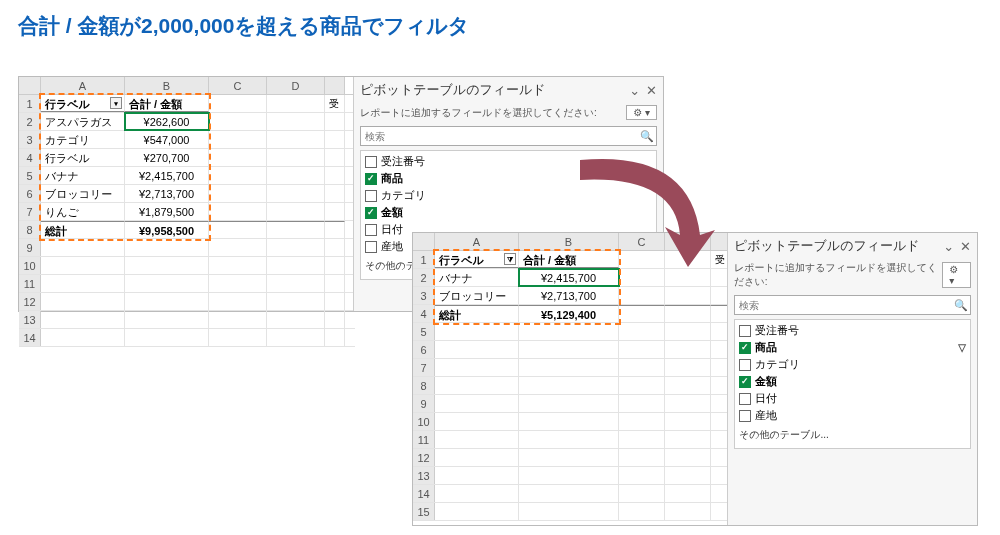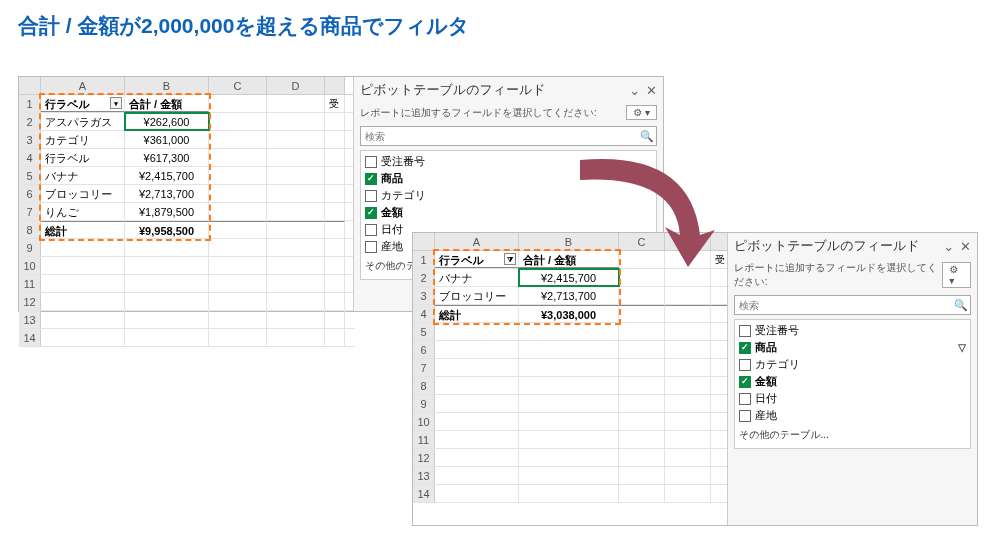--- a/index.html
+++ b/index.html
@@ -242,29 +242,29 @@
           <div class="rh">2</div>
           <div class="cell cA">アスパラガス</div>
           <div class="cell cB active-cell">¥262,600</div>
           <div class="cell cC"></div>
           <div class="cell cD"></div>
           <div class="cell cE"></div>
         </div>
         <div class="srow ">
           <div class="rh">3</div>
           <div class="cell cA">カテゴリ</div>
-          <div class="cell cB">¥361,000</div>
+          <div class="cell cB">¥547,000</div>
           <div class="cell cC"></div>
           <div class="cell cD"></div>
           <div class="cell cE"></div>
         </div>
         <div class="srow ">
           <div class="rh">4</div>
           <div class="cell cA">行ラベル</div>
-          <div class="cell cB">¥617,300</div>
+          <div class="cell cB">¥270,700</div>
           <div class="cell cC"></div>
           <div class="cell cD"></div>
           <div class="cell cE"></div>
         </div>
         <div class="srow ">
           <div class="rh">5</div>
           <div class="cell cA">バナナ</div>
           <div class="cell cB">¥2,415,700</div>
           <div class="cell cC"></div>
           <div class="cell cD"></div>
@@ -423,21 +423,21 @@
           <div class="rh">3</div>
           <div class="cell cA">ブロッコリー</div>
           <div class="cell cB" style="width: 100px;">¥2,713,700</div>
           <div class="cell cC" style="width: 46px;"></div>
           <div class="cell cD" style="width: 46px;"></div>
           <div class="cell cE" style="width: 18px;"></div>
         </div>
         <div class="srow total-row">
           <div class="rh">4</div>
           <div class="cell cA">総計</div>
-          <div class="cell cB" style="width: 100px;">¥3,038,000</div>
+          <div class="cell cB" style="width: 100px;">¥5,129,400</div>
           <div class="cell cC" style="width: 46px;"></div>
           <div class="cell cD" style="width: 46px;"></div>
           <div class="cell cE" style="width: 18px;"></div>
         </div>
         <div class="srow ">
           <div class="rh">5</div>
           <div class="cell cA"></div>
           <div class="cell cB" style="width: 100px;"></div>
           <div class="cell cC" style="width: 46px;"></div>
           <div class="cell cD" style="width: 46px;"></div>
@@ -502,20 +502,28 @@
         <div class="srow ">
           <div class="rh">13</div>
           <div class="cell cA"></div>
           <div class="cell cB" style="width: 100px;"></div>
           <div class="cell cC" style="width: 46px;"></div>
           <div class="cell cD" style="width: 46px;"></div>
           <div class="cell cE" style="width: 18px;"></div>
         </div>
         <div class="srow ">
           <div class="rh">14</div>
+          <div class="cell cA"></div>
+          <div class="cell cB" style="width: 100px;"></div>
+          <div class="cell cC" style="width: 46px;"></div>
+          <div class="cell cD" style="width: 46px;"></div>
+          <div class="cell cE" style="width: 18px;"></div>
+        </div>
+        <div class="srow ">
+          <div class="rh">15</div>
           <div class="cell cA"></div>
           <div class="cell cB" style="width: 100px;"></div>
           <div class="cell cC" style="width: 46px;"></div>
           <div class="cell cD" style="width: 46px;"></div>
           <div class="cell cE" style="width: 18px;"></div>
         </div>
       </div>
     <div class="dashed-box" style="top:16px; left:20px; width:188px; height:76px;"></div>
   </div>
   <div class="field-pane" style="top:0; right:0; width:250px; height:292px;">

